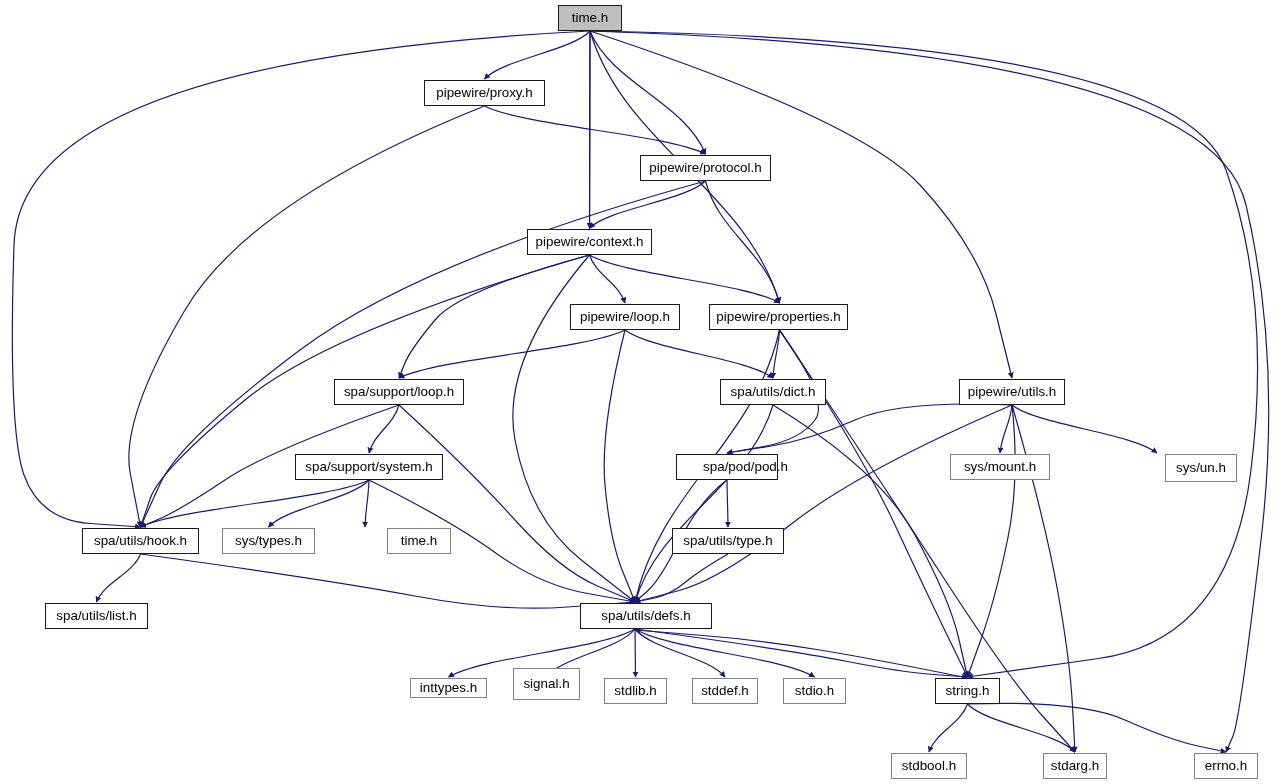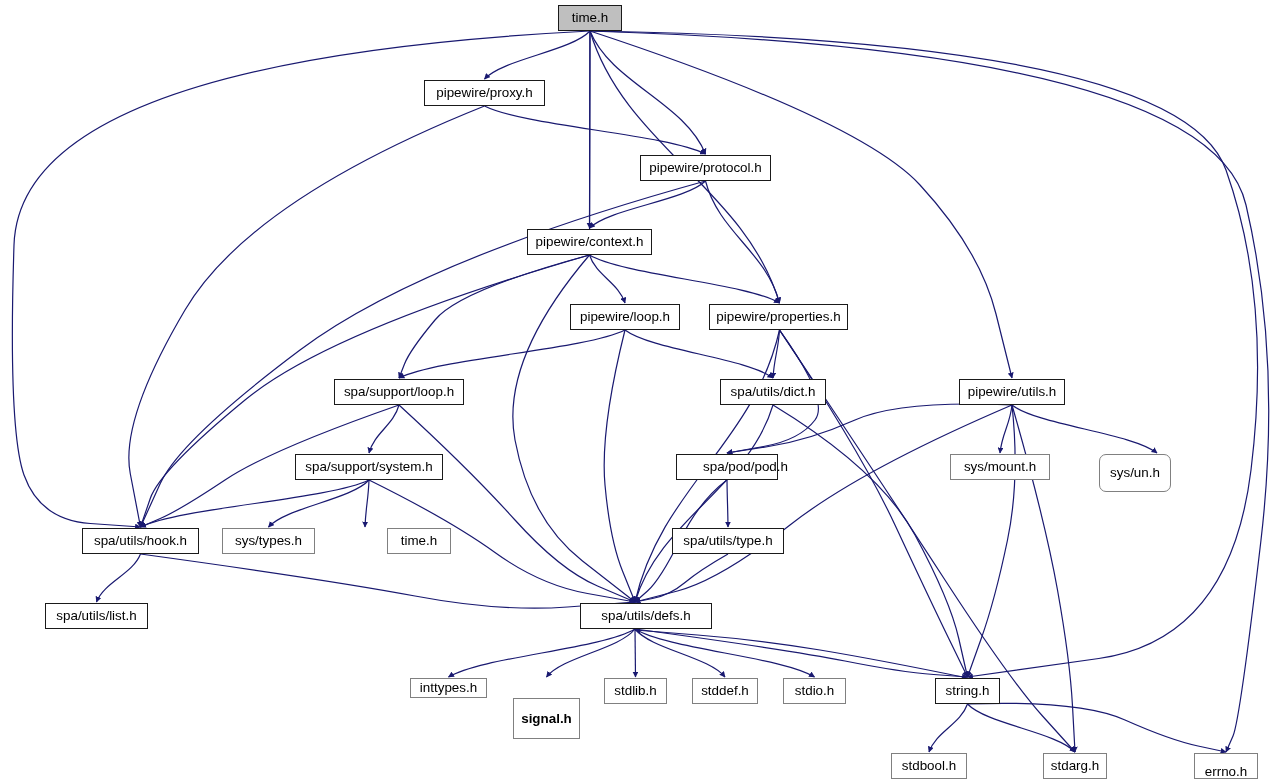--- a/index.html
+++ b/index.html
@@ -151,21 +151,21 @@
       </div>
       <div class="node project" style="left: 295px; top: 454px; width: 148px; height: 26px;">
         <span class="node-label">spa/support/system.h</span>
       </div>
       <div class="node project" style="left: 676px; top: 454px; width: 102px; height: 26px; padding-left: 44px;">
         <span class="node-label">spa/pod/pod.h</span>
       </div>
       <div class="node system" style="left: 950px; top: 454px; width: 100px; height: 26px;">
         <span class="node-label">sys/mount.h</span>
       </div>
-      <div class="node system" style="left: 1099px; top: 454px; width: 72px; height: 38px; border-radius: 7px;">
+      <div class="node system" style="left: 1165px; top: 454px; width: 72px; height: 28px;">
         <span class="node-label">sys/un.h</span>
       </div>
       <div class="node project" style="left: 82px; top: 528px; width: 117px; height: 26px;">
         <span class="node-label">spa/utils/hook.h</span>
       </div>
       <div class="node system" style="left: 222px; top: 528px; width: 93px; height: 26px;">
         <span class="node-label">sys/types.h</span>
       </div>
       <div class="node system" style="left: 343px; top: 528px; width: 64px; height: 26px; margin-left: 44px;">
         <span class="node-label">time.h</span>
@@ -175,38 +175,38 @@
       </div>
       <div class="node project" style="left: 45px; top: 603px; width: 103px; height: 26px;">
         <span class="node-label">spa/utils/list.h</span>
       </div>
       <div class="node project" style="left: 580px; top: 603px; width: 132px; height: 26px;">
         <span class="node-label">spa/utils/defs.h</span>
       </div>
       <div class="node system" style="left: 410px; top: 678px; width: 77px; height: 20px;">
         <span class="node-label">inttypes.h</span>
       </div>
-      <div class="node system" style="left: 513px; top: 698px; width: 67px; height: 41px; font-weight: bold;">
+      <div class="node system" style="left: 513px; top: 668px; width: 67px; height: 32px;">
         <span class="node-label">signal.h</span>
       </div>
       <div class="node system" style="left: 604px; top: 678px; width: 63px; height: 26px;">
         <span class="node-label">stdlib.h</span>
       </div>
       <div class="node system" style="left: 692px; top: 678px; width: 66px; height: 26px;">
         <span class="node-label">stddef.h</span>
       </div>
       <div class="node system" style="left: 783px; top: 678px; width: 63px; height: 26px;">
         <span class="node-label">stdio.h</span>
       </div>
       <div class="node project" style="left: 935px; top: 678px; width: 65px; height: 26px;">
         <span class="node-label">string.h</span>
       </div>
       <div class="node system" style="left: 891px; top: 753px; width: 76px; height: 26px;">
         <span class="node-label">stdbool.h</span>
       </div>
       <div class="node system" style="left: 1043px; top: 753px; width: 64px; height: 26px;">
         <span class="node-label">stdarg.h</span>
       </div>
-      <div class="node system" style="left: 1194px; top: 753px; width: 64px; height: 26px; align-items: flex-end;">
+      <div class="node system" style="left: 1194px; top: 753px; width: 64px; height: 26px;">
         <span class="node-label">errno.h</span>
       </div>
     </div>
 </div>
 
 </body></html>

